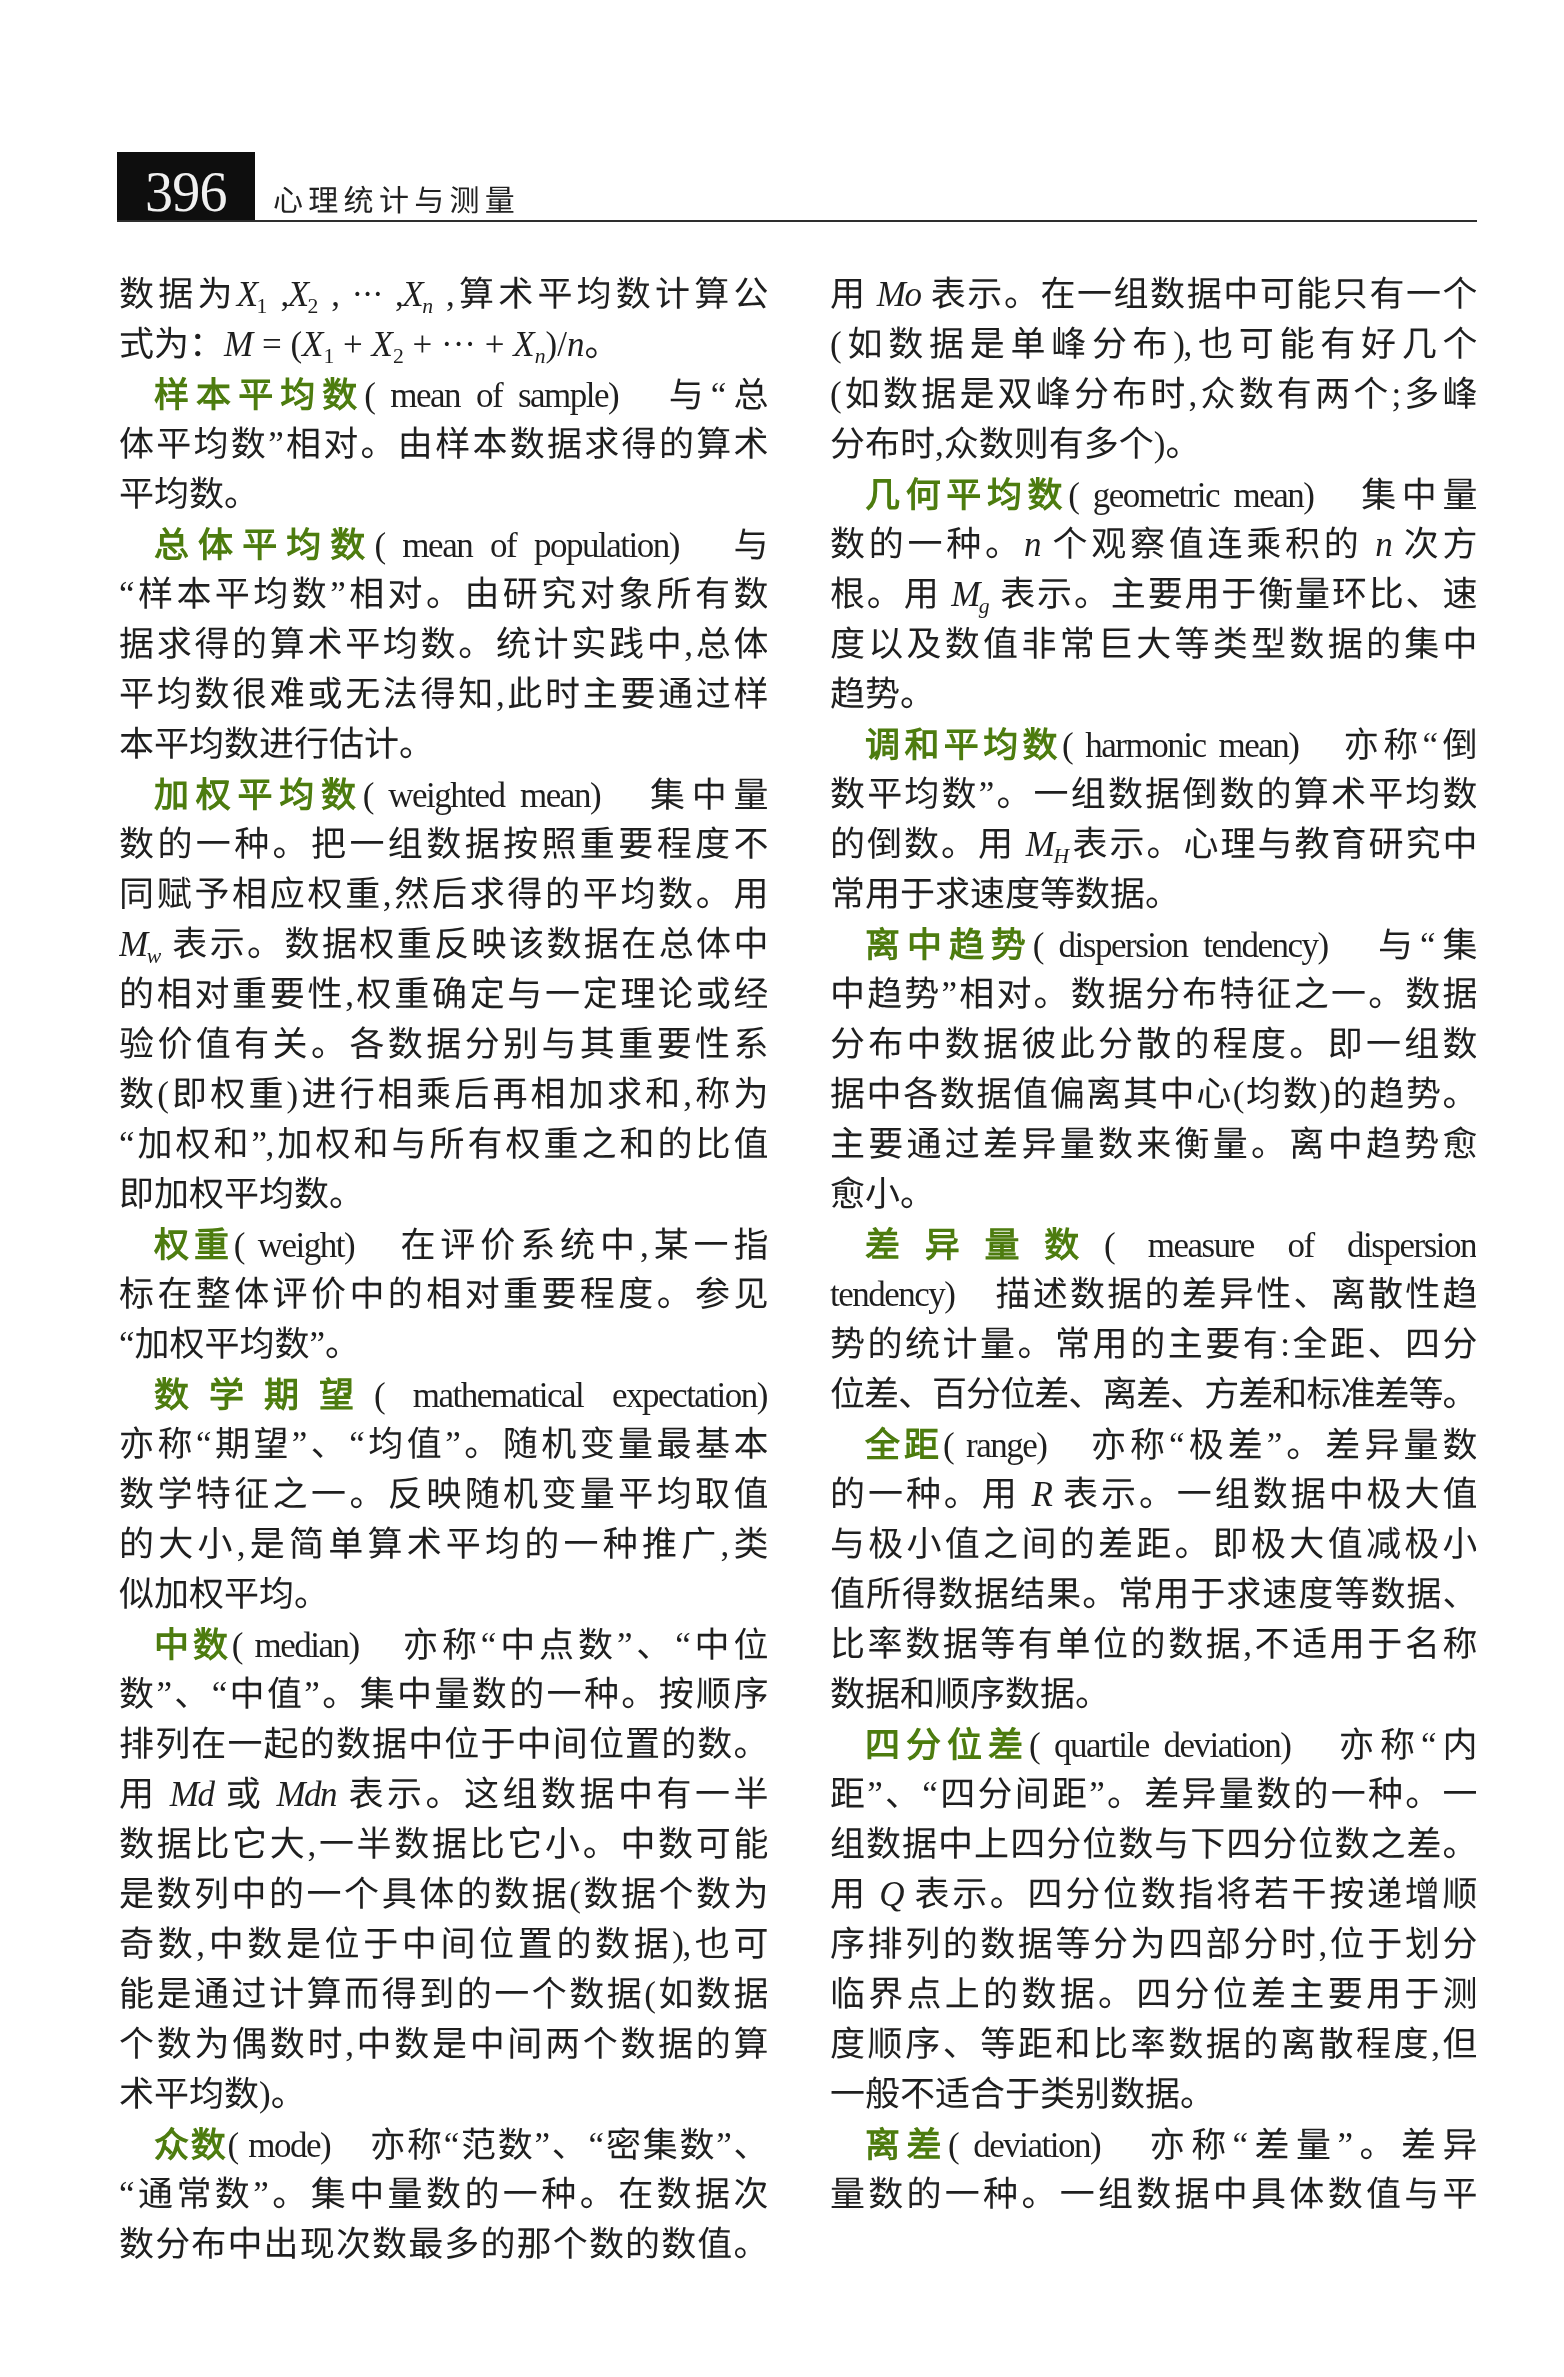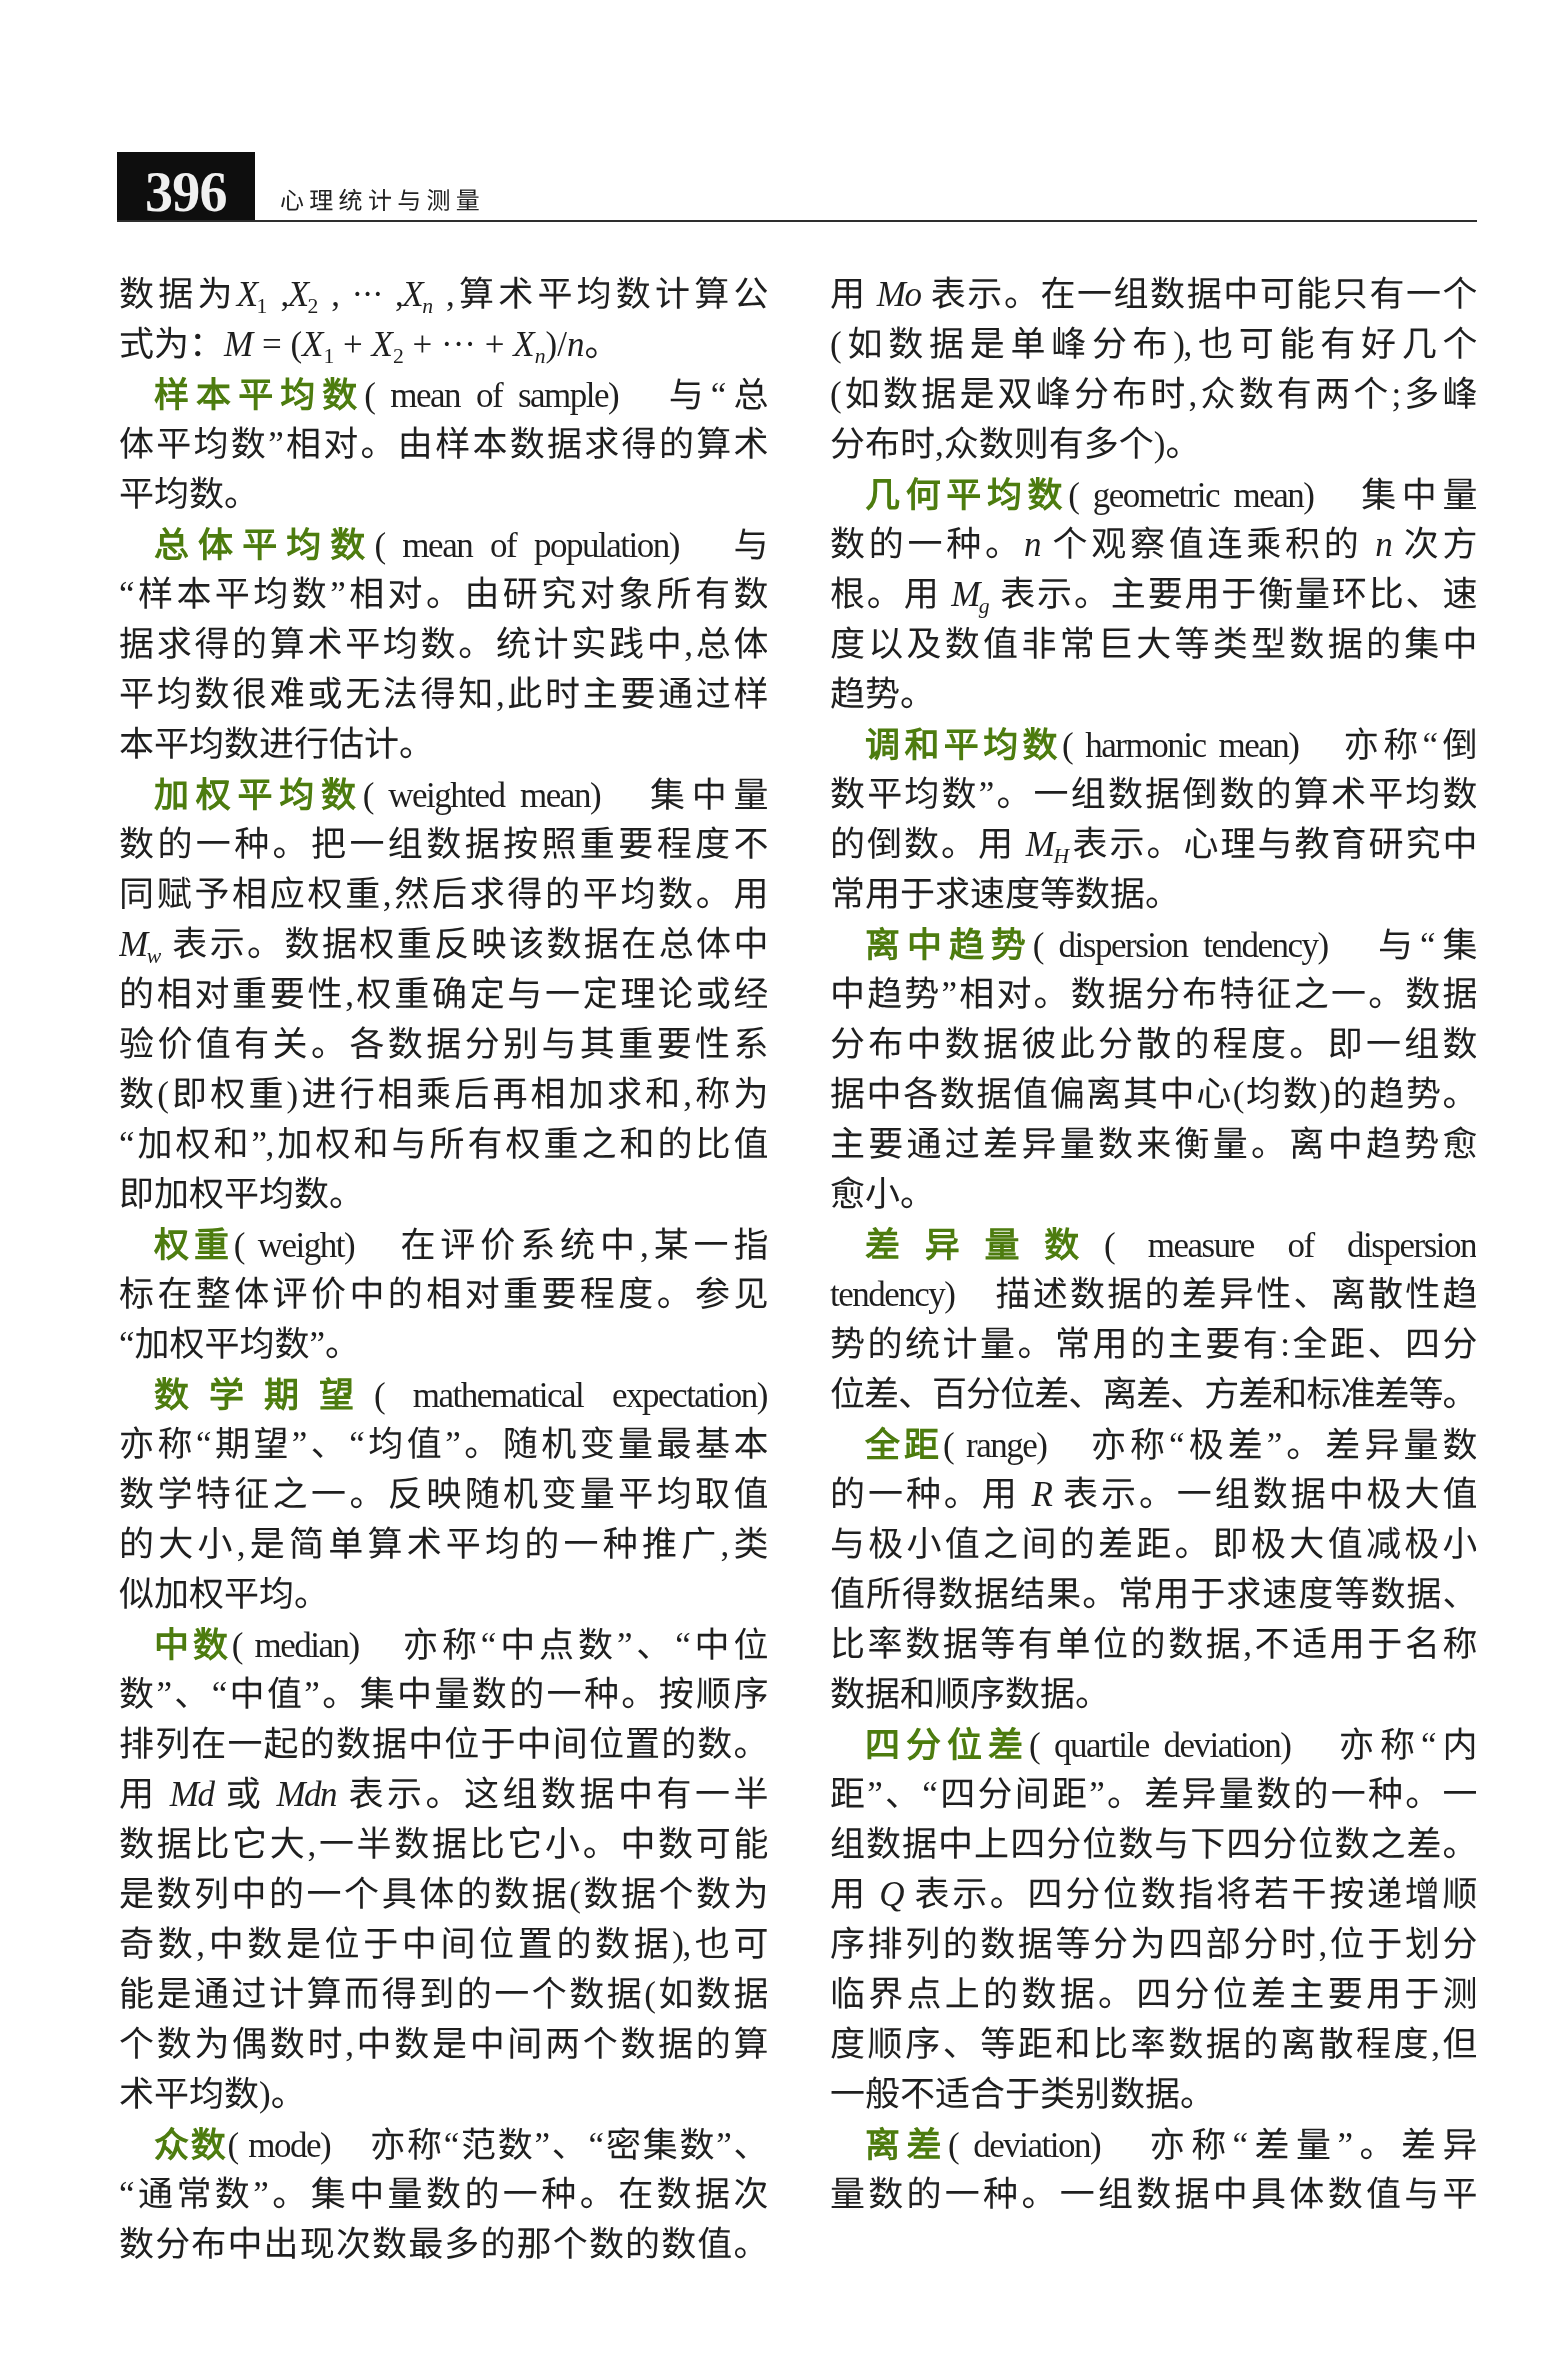--- a/index.html
+++ b/index.html
@@ -11,39 +11,37 @@
       overflow: hidden;
       font-family: "Liberation Serif", serif;
       color: #202020;
     }
     
     .pn-box {
       position: absolute;
       left: 117px; top: 152px;
       width: 138px; height: 70px;
       background: #0e0e0e;
-      font-weight: bold;
     }
     .pn {
       position: absolute;
       left: 28px; top: 12px;
       font-family: "Liberation Serif", serif;
       font-size: 56px; line-height: 56px;
       color: #f0f0f0;
       letter-spacing: -0.8px;
     }
     .book-title {
       position: absolute;
       left: 273px; top: 186px;
       font-family: "Liberation Serif", serif;
-      font-size: 24px; line-height: 30px;
+      font-size: 30px; line-height: 30px;
       letter-spacing: 5.3px;
       color: #222222;
       white-space: nowrap;
-      margin-left: 7px;
     }
     .rule {
       position: absolute;
       left: 117px; top: 220px;
       width: 1360px; height: 2.3px;
       background: #2e2e2e;
     }
     
     .col {
       position: absolute;

